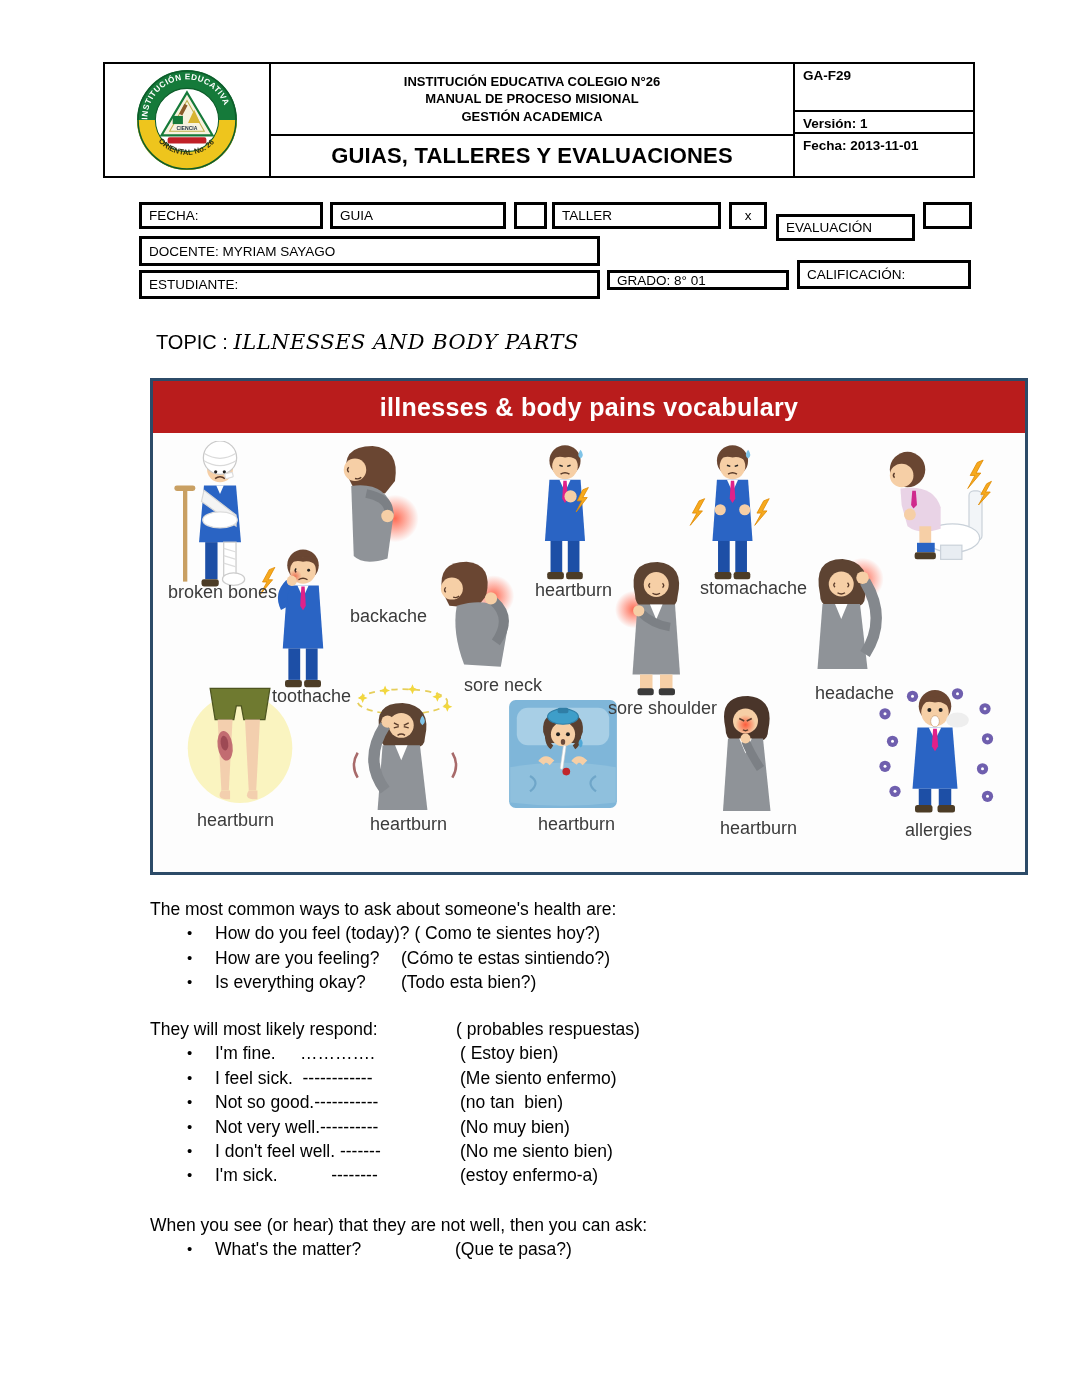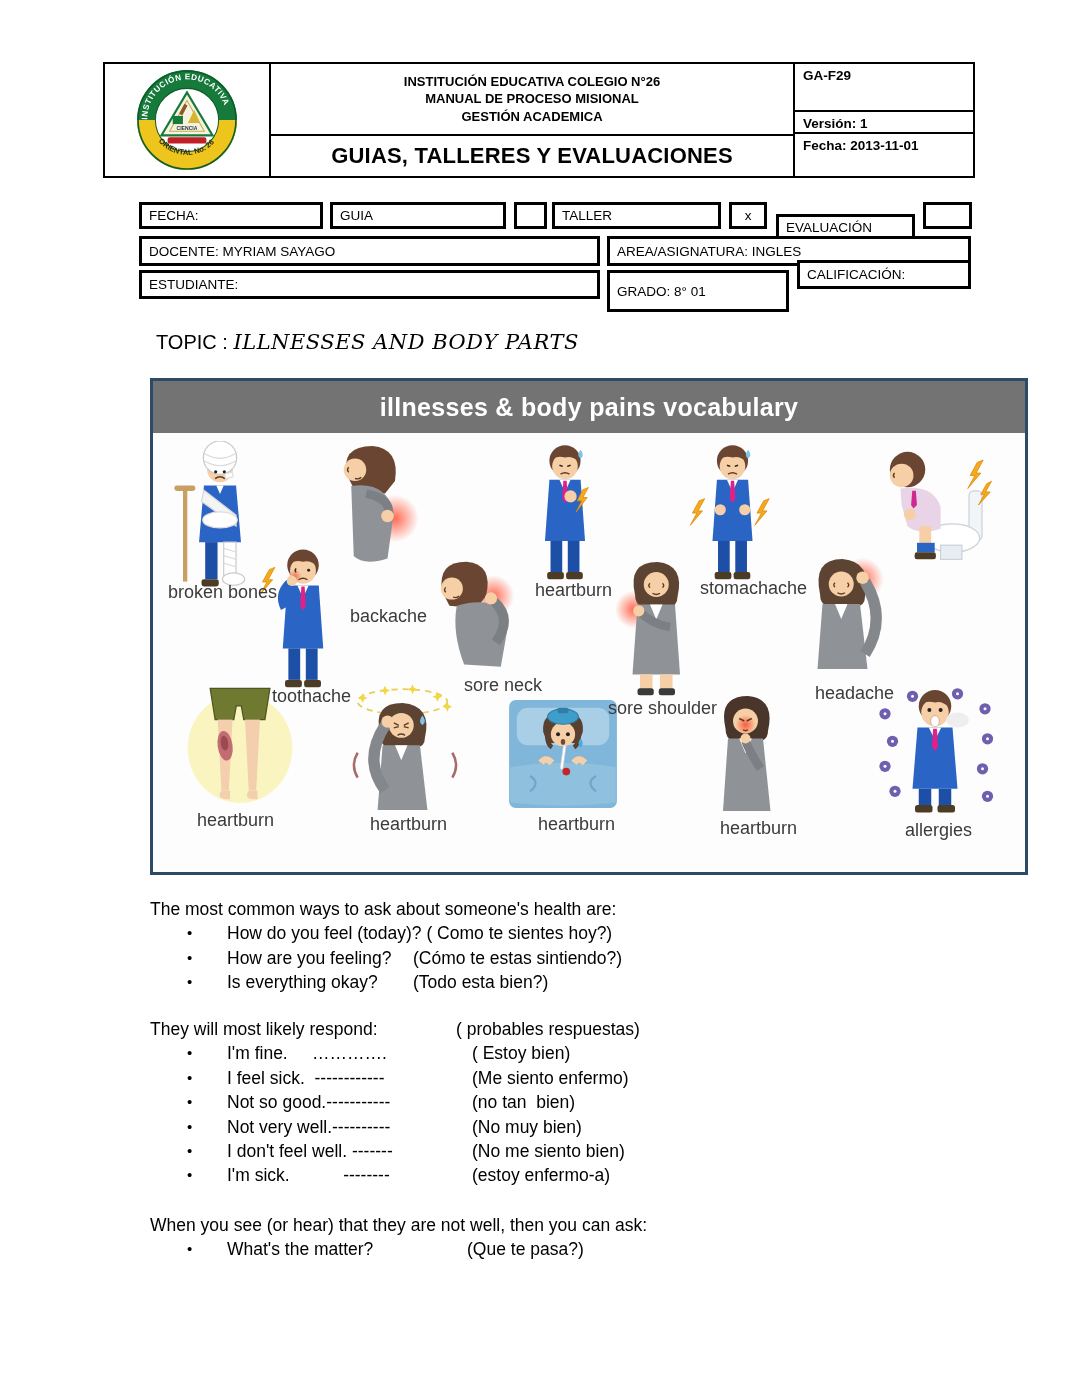--- a/index.html
+++ b/index.html
@@ -28,35 +28,35 @@
   .fbox.center{justify-content:center;padding:0;}
 
   
   .topic{left:156px;top:330px;font-size:20px;}
   .topic .t-label{font-family:"Liberation Sans", sans-serif;}
   .topic .t-value{font-family:"DejaVu Serif", serif;font-style:italic;font-size:21px;letter-spacing:.5px;}
 
   
   .vocab{left:150px;top:378px;width:878px;height:497px;box-sizing:border-box;
          border:3px solid #2c4b68;background:#fdfdfd;}
-  .vocab-bar{height:52px;background:#737373;display:flex;align-items:center;justify-content:center;
+  .vocab-bar{height:52px;background:#b91c1c;display:flex;align-items:center;justify-content:center;
              color:#fff;font-size:25px;font-weight:600;letter-spacing:.3px;}
   .vocab-body{position:relative;height:439px;background:#fdfdfd;}
   .vlabel{position:absolute;font-size:18px;color:#3b3b3b;white-space:nowrap;}
   .vfooter{position:absolute;left:0;right:0;bottom:7px;text-align:center;font-size:14px;color:#333;}
   .vfooter .brand{font-weight:bold;color:#b5121b;}
   .fig{position:absolute;}
   .fig svg{width:100%;height:100%;display:block;}
 
   
   .txt{left:150px;width:830px;font-size:17.5px;line-height:24.4px;color:#000;}
   .txt p{margin:0;}
   .bullet-row{padding-left:37px;display:flex;}
   .bullet{display:inline-block;width:28px;font-size:15px;}
-  .en{display:inline-block;white-space:pre;margin-left:12px;}
+  .en{display:inline-block;white-space:pre;}
   .en1{min-width:186px;}
   .en2{min-width:245px;}
   .en3{min-width:240px;}
   .en-title{display:inline-block;white-space:pre;min-width:306px;}
   .es{white-space:pre;}
 </style>
 </head>
 <body>
 
 <div class="page">
@@ -104,24 +104,23 @@
 
   <div class="fbox" style="left:139px;top:202px;width:184px;height:27px;">FECHA:</div>
   <div class="fbox" style="left:330px;top:202px;width:176px;height:27px;">GUIA</div>
   <div class="fbox center" style="left:514px;top:202px;width:33px;height:27px;"></div>
   <div class="fbox" style="left:552px;top:202px;width:169px;height:27px;">TALLER</div>
   <div class="fbox center" style="left:729px;top:202px;width:38px;height:27px;">x</div>
   <div class="fbox" style="left:776px;top:202px;width:139px;height:27px;margin-top:12px;">EVALUACIÓN</div>
   <div class="fbox center" style="left:923px;top:202px;width:49px;height:27px;"></div>
 
   <div class="fbox" style="left:139px;top:236px;width:461px;height:30px;">DOCENTE: MYRIAM SAYAGO</div>
-  <div class="fbox" style="left:607px;top:236px;width:364px;height:30px;">AREA/ASIGNATURA: INGLES</div>
 
   <div class="fbox" style="left:139px;top:270px;width:461px;height:29px;">ESTUDIANTE:</div>
-  <div class="fbox" style="left:607px;top:270px;width:182px;height:42px;">GRADO: 8° 01</div>
+  <div class="fbox" style="left:607px;top:270px;width:182px;height:20px;">GRADO: 8° 01</div>
   <div class="fbox" style="left:797px;top:260px;width:174px;height:29px;">CALIFICACIÓN:</div>
 
   <div class="abs topic">
     <span class="t-label">TOPIC : </span><span class="t-value">ILLNESSES AND BODY PARTS</span>
   </div>
 
   <div class="abs vocab">
     <div class="vocab-bar">illnesses &amp; body pains vocabulary</div>
     <div class="vocab-body">
 

